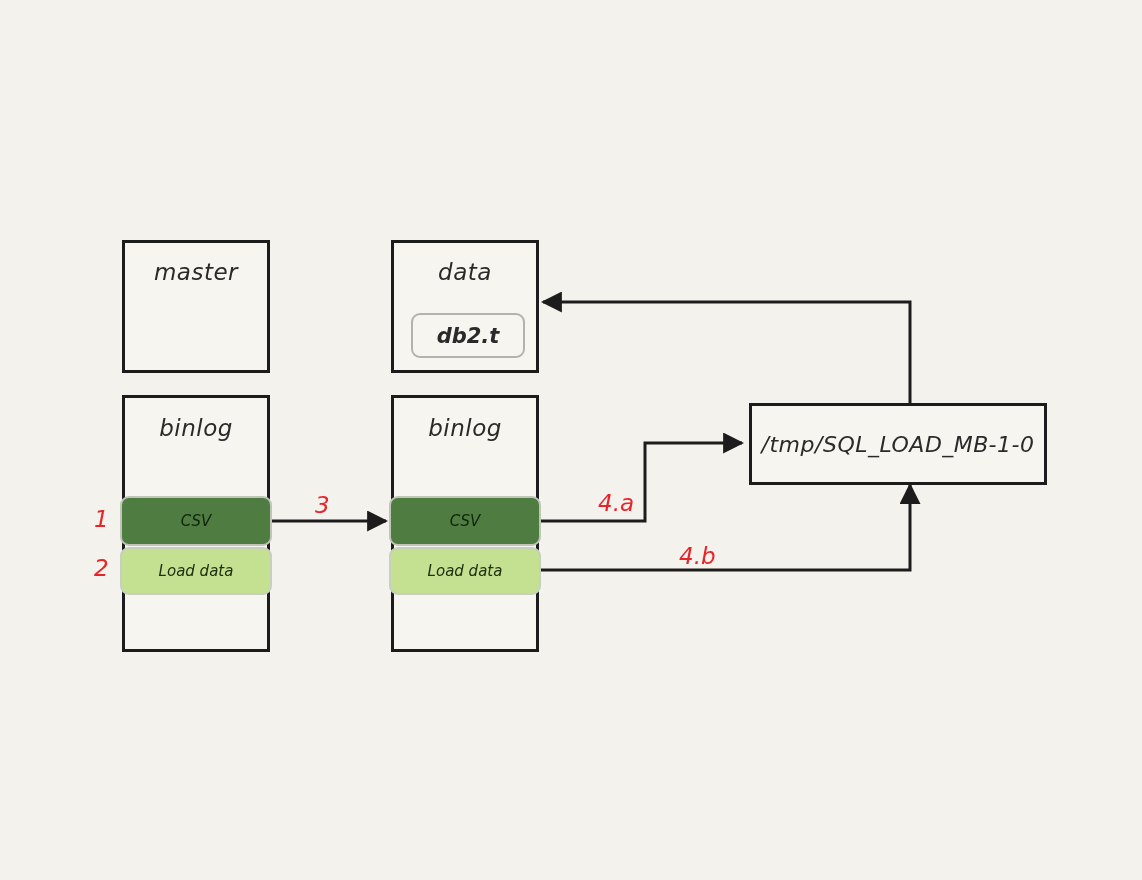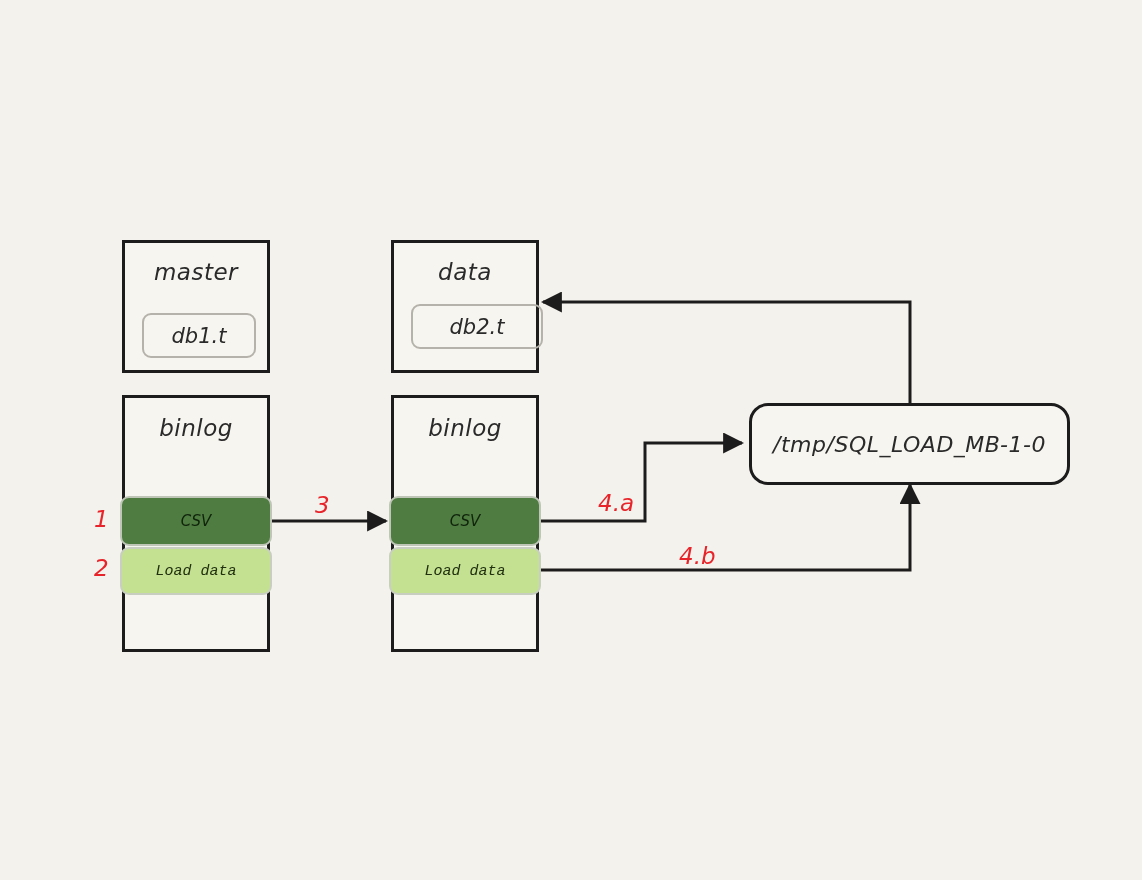--- a/index.html
+++ b/index.html
@@ -67,21 +67,20 @@
   }
   .event-csv {
     background: #4f7c40;
     border: 2px solid #bfc6b8;
     color: #10240c;
   }
   .event-load {
     background: #c4e191;
     border: 2px solid #c8cfc0;
     color: #20300f;
-    font-family: Liberation Mono, monospace;
   }
   .file-box {
     position: absolute;
     background: #f7f5f0;
     border: 3px solid #1c1c1c;
     box-sizing: border-box;
     display: flex;
     align-items: center;
     justify-content: center;
     font-size: 22px;
@@ -115,41 +114,40 @@
 
     <path d="M 540 521 L 645 521 L 645 443 L 742 443" fill="none" stroke="#1c1c1c" stroke-width="3" marker-end="url(#arrow-r)"></path>
 
     <path d="M 540 570 L 910 570 L 910 485" fill="none" stroke="#1c1c1c" stroke-width="3" marker-end="url(#arrow-r)"></path>
 
     <path d="M 910 403 L 910 302 L 543 302" fill="none" stroke="#1c1c1c" stroke-width="3" marker-end="url(#arrow-r)"></path>
   </svg>
 
   <div class="node-box" style="left:122px; top:240px; width:148px; height:133px;">
     <div class="node-title" style="top:16px;">master</div>
-    <div class="db-chip" style="left:17px; top:70px; width:114px; height:45px;">db1.t</div>
   </div>
 
   <div class="node-box" style="left:391px; top:240px; width:148px; height:133px;">
     <div class="node-title" style="top:16px;">data</div>
-    <div class="db-chip" style="left:17px; top:61px; width:132px; height:45px;">db2.t</div>
+    <div class="db-chip" style="left:17px; top:70px; width:114px; height:45px;font-weight:bold;">db2.t</div>
   </div>
 
   <div class="node-box" style="left:122px; top:395px; width:148px; height:257px;">
     <div class="node-title" style="top:17px;">binlog</div>
   </div>
   <div class="event-chip event-csv" style="left:120px; top:496px; width:152px; height:50px;">CSV</div>
   <div class="event-chip event-load" style="left:120px; top:547px; width:152px; height:48px;">Load data</div>
 
   <div class="node-box" style="left:391px; top:395px; width:148px; height:257px;">
     <div class="node-title" style="top:17px;">binlog</div>
   </div>
   <div class="event-chip event-csv" style="left:389px; top:496px; width:152px; height:50px;">CSV</div>
   <div class="event-chip event-load" style="left:389px; top:547px; width:152px; height:48px;">Load data</div>
 
-  <div class="file-box" style="left:749px; top:403px; width:321px; height:82px;border-radius:19px;">/tmp/SQL_LOAD_MB-1-0</div>
+  <div class="file-box" style="left:749px; top:403px; width:298px; height:82px;">/tmp/SQL_LOAD_MB-1-0</div>
 
   <div class="step-label" style="left:94px; top:506px;">1</div>
   <div class="step-label" style="left:94px; top:555px;">2</div>
   <div class="step-label" style="left:315px; top:492px;">3</div>
   <div class="step-label" style="left:566px; top:490px;margin-left:32px;">4.a</div>
   <div class="step-label" style="left:679px; top:543px;">4.b</div>
 
 </div>
 
 </body></html>

